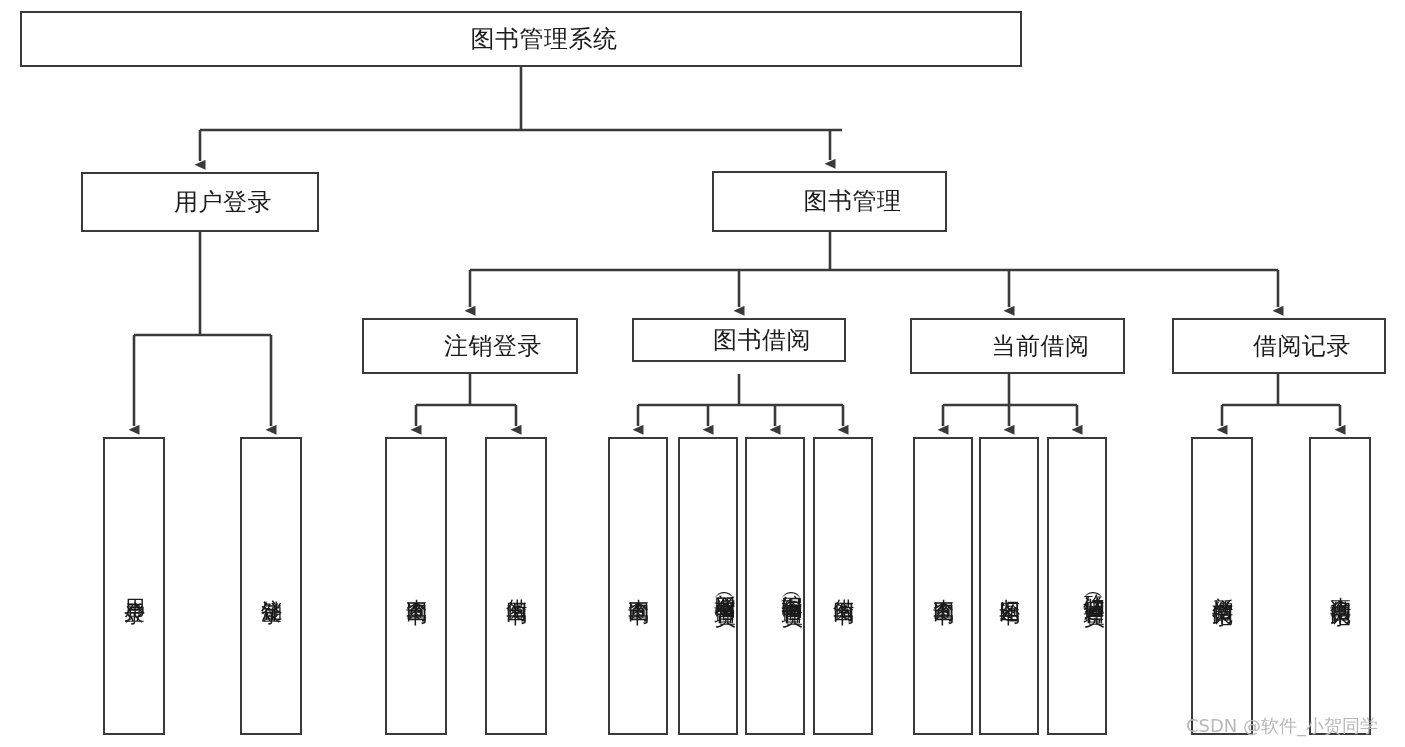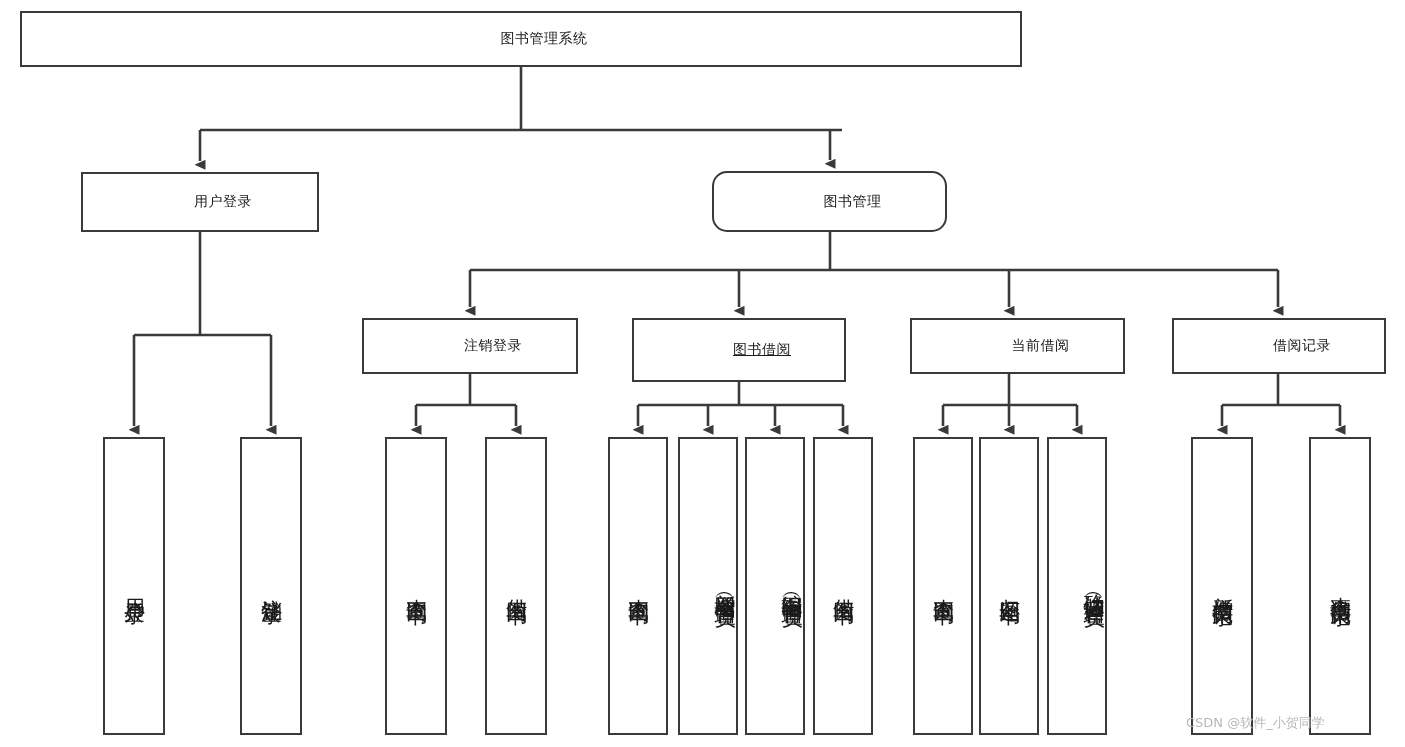--- a/index.html
+++ b/index.html
@@ -32,40 +32,40 @@
     background: #ffffff;
     color: #1b1b1b;
     display: flex;
     align-items: center;
     justify-content: center;
     text-align: center;
     line-height: 1.12;
     z-index: 2;
   }
   .node.horiz {
-    font-size: 14px;
+    font-size: 24px;
     letter-spacing: 0.5px;
     padding-left: 46px;
   }
   .node.vert {
     writing-mode: vertical-rl;
     text-orientation: upright;
     font-size: 21px;
     letter-spacing: 2px;
     padding-top: 4px;
     padding-bottom: 4px;
   }
   .node.vert.top-align {
     align-items: flex-start;
   }
   .watermark {
     position: absolute;
     left: 1186px;
     top: 714px;
-    font-size: 13px;
+    font-size: 18px;
     color: #b8b8b8;
     white-space: nowrap;
     z-index: 3;
     font-family: "DejaVu Sans", "Liberation Sans", sans-serif;
   }
 </style>
 </head>
 <body>
 
 <div id="canvas">
@@ -116,24 +116,24 @@
       <path d="M1278,374 L1278,405"></path>
       <path d="M1222,405 L1340,405"></path>
       <path d="M1222,405 L1222,426" marker-end="url(#arrow)"></path>
       <path d="M1340,405 L1340,426" marker-end="url(#arrow)"></path>
     </g>
   </svg>
 
   <div class="node horiz" style="left:20px; top:11px; width:1002px; height:56px;">图书管理系统</div>
 
   <div class="node horiz" style="left:81px; top:172px; width:238px; height:60px;">用户登录</div>
-  <div class="node horiz" style="left:712px; top:171px; width:235px; height:61px;border-radius:15px;">图书管理</div>
+  <div class="node horiz" style="left:712px; top:171px; width:235px; height:61px;">图书管理</div>
 
   <div class="node horiz" style="left:362px; top:318px; width:216px; height:56px;">注销登录</div>
-  <div class="node horiz" style="left:632px; top:318px; width:214px; height:64px;text-decoration:underline;">图书借阅</div>
+  <div class="node horiz" style="left:632px; top:318px; width:214px; height:44px;">图书借阅</div>
   <div class="node horiz" style="left:902px; top:318px; width:215px; height:56px;margin-left:8px;">当前借阅</div>
   <div class="node horiz" style="left:1172px; top:318px; width:214px; height:56px;">借阅记录</div>
 
   <div class="node vert" style="left:103px; top:437px; width:62px; height:298px;">用户登录</div>
   <div class="node vert" style="left:240px; top:437px; width:62px; height:298px;">注销登录</div>
 
   <div class="node vert" style="left:385px; top:437px; width:62px; height:298px;">查询图书</div>
   <div class="node vert" style="left:485px; top:437px; width:62px; height:298px;">借阅图书</div>
 
   <div class="node vert" style="left:608px; top:437px; width:60px; height:298px;">查询图书</div>

